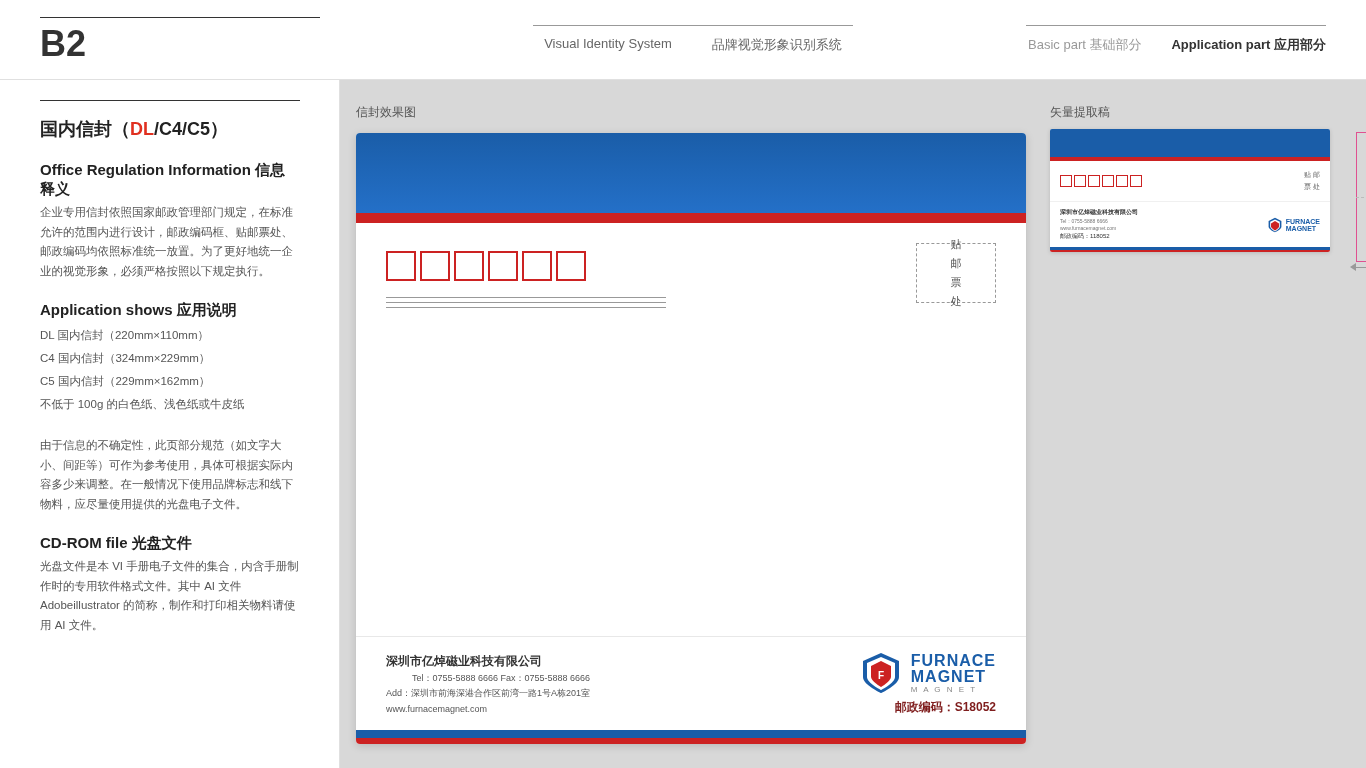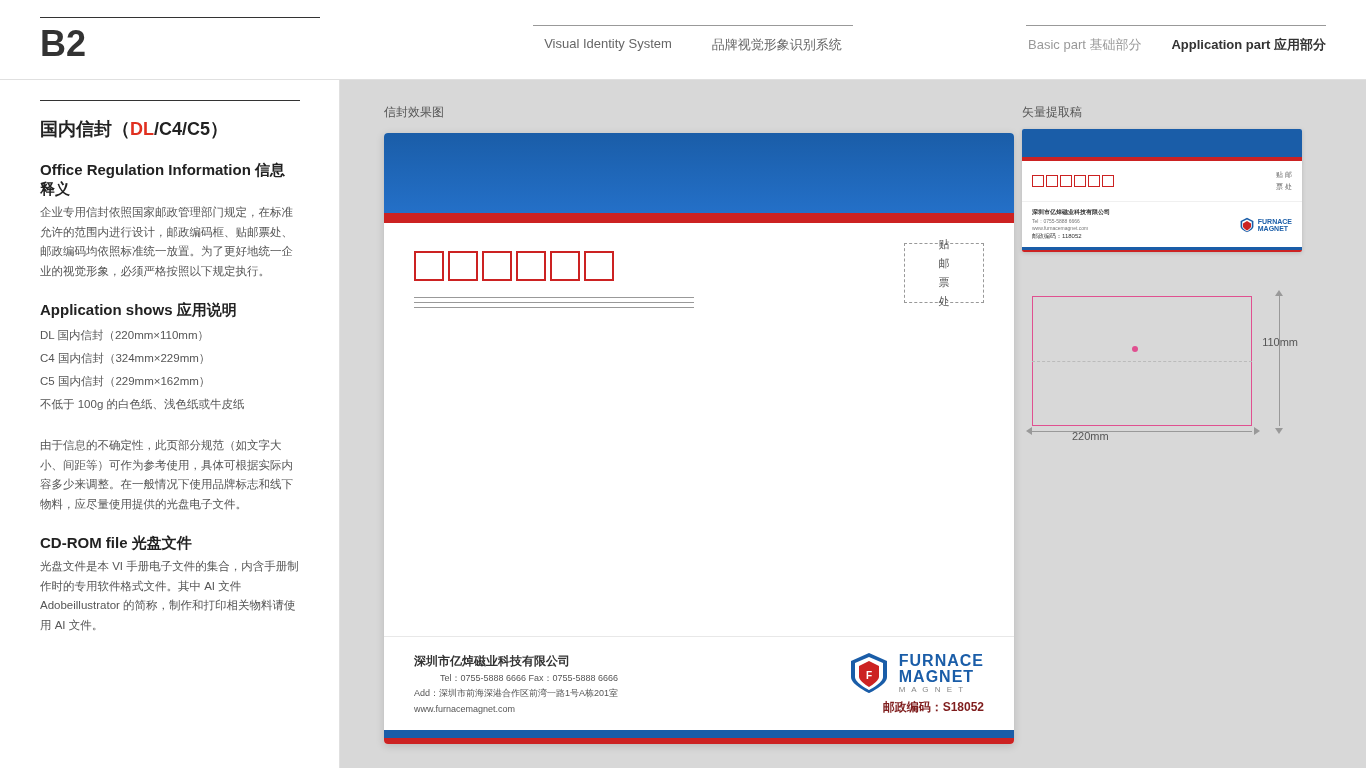--- a/index.html
+++ b/index.html
@@ -134,23 +134,23 @@
       line-height: 2;
     }
     .sidebar-section {
       margin-bottom: 20px;
     }
 
     
     .content {
       flex: 1;
       background: #d8d8d8;
-      padding: 24px 44px;
-      display: flex;
-      gap: 8px;
+      padding: 24px 16px;
+      display: flex;
+      gap: 24px;
       overflow: hidden;
     }
 
     
     .envelope-section {
       flex: 1;
       display: flex;
       flex-direction: column;
     }
     .section-label {
@@ -328,21 +328,20 @@
     .env-bottom-stripes {
       height: 14px;
       background: linear-gradient(180deg, #1a5da8 0%, #1a5da8 60%, #cc2222 60%, #cc2222 100%);
       flex-shrink: 0;
     }
 
     
     .right-panel {
       width: 300px;
       display: flex;
-      flex-direction: column;
       gap: 16px;
     }
 
     .thumbnail-section {
       background: #d8d8d8;
     }
     .thumbnail-label {
       font-size: 12px;
       color: #555;
       margin-bottom: 8px;

